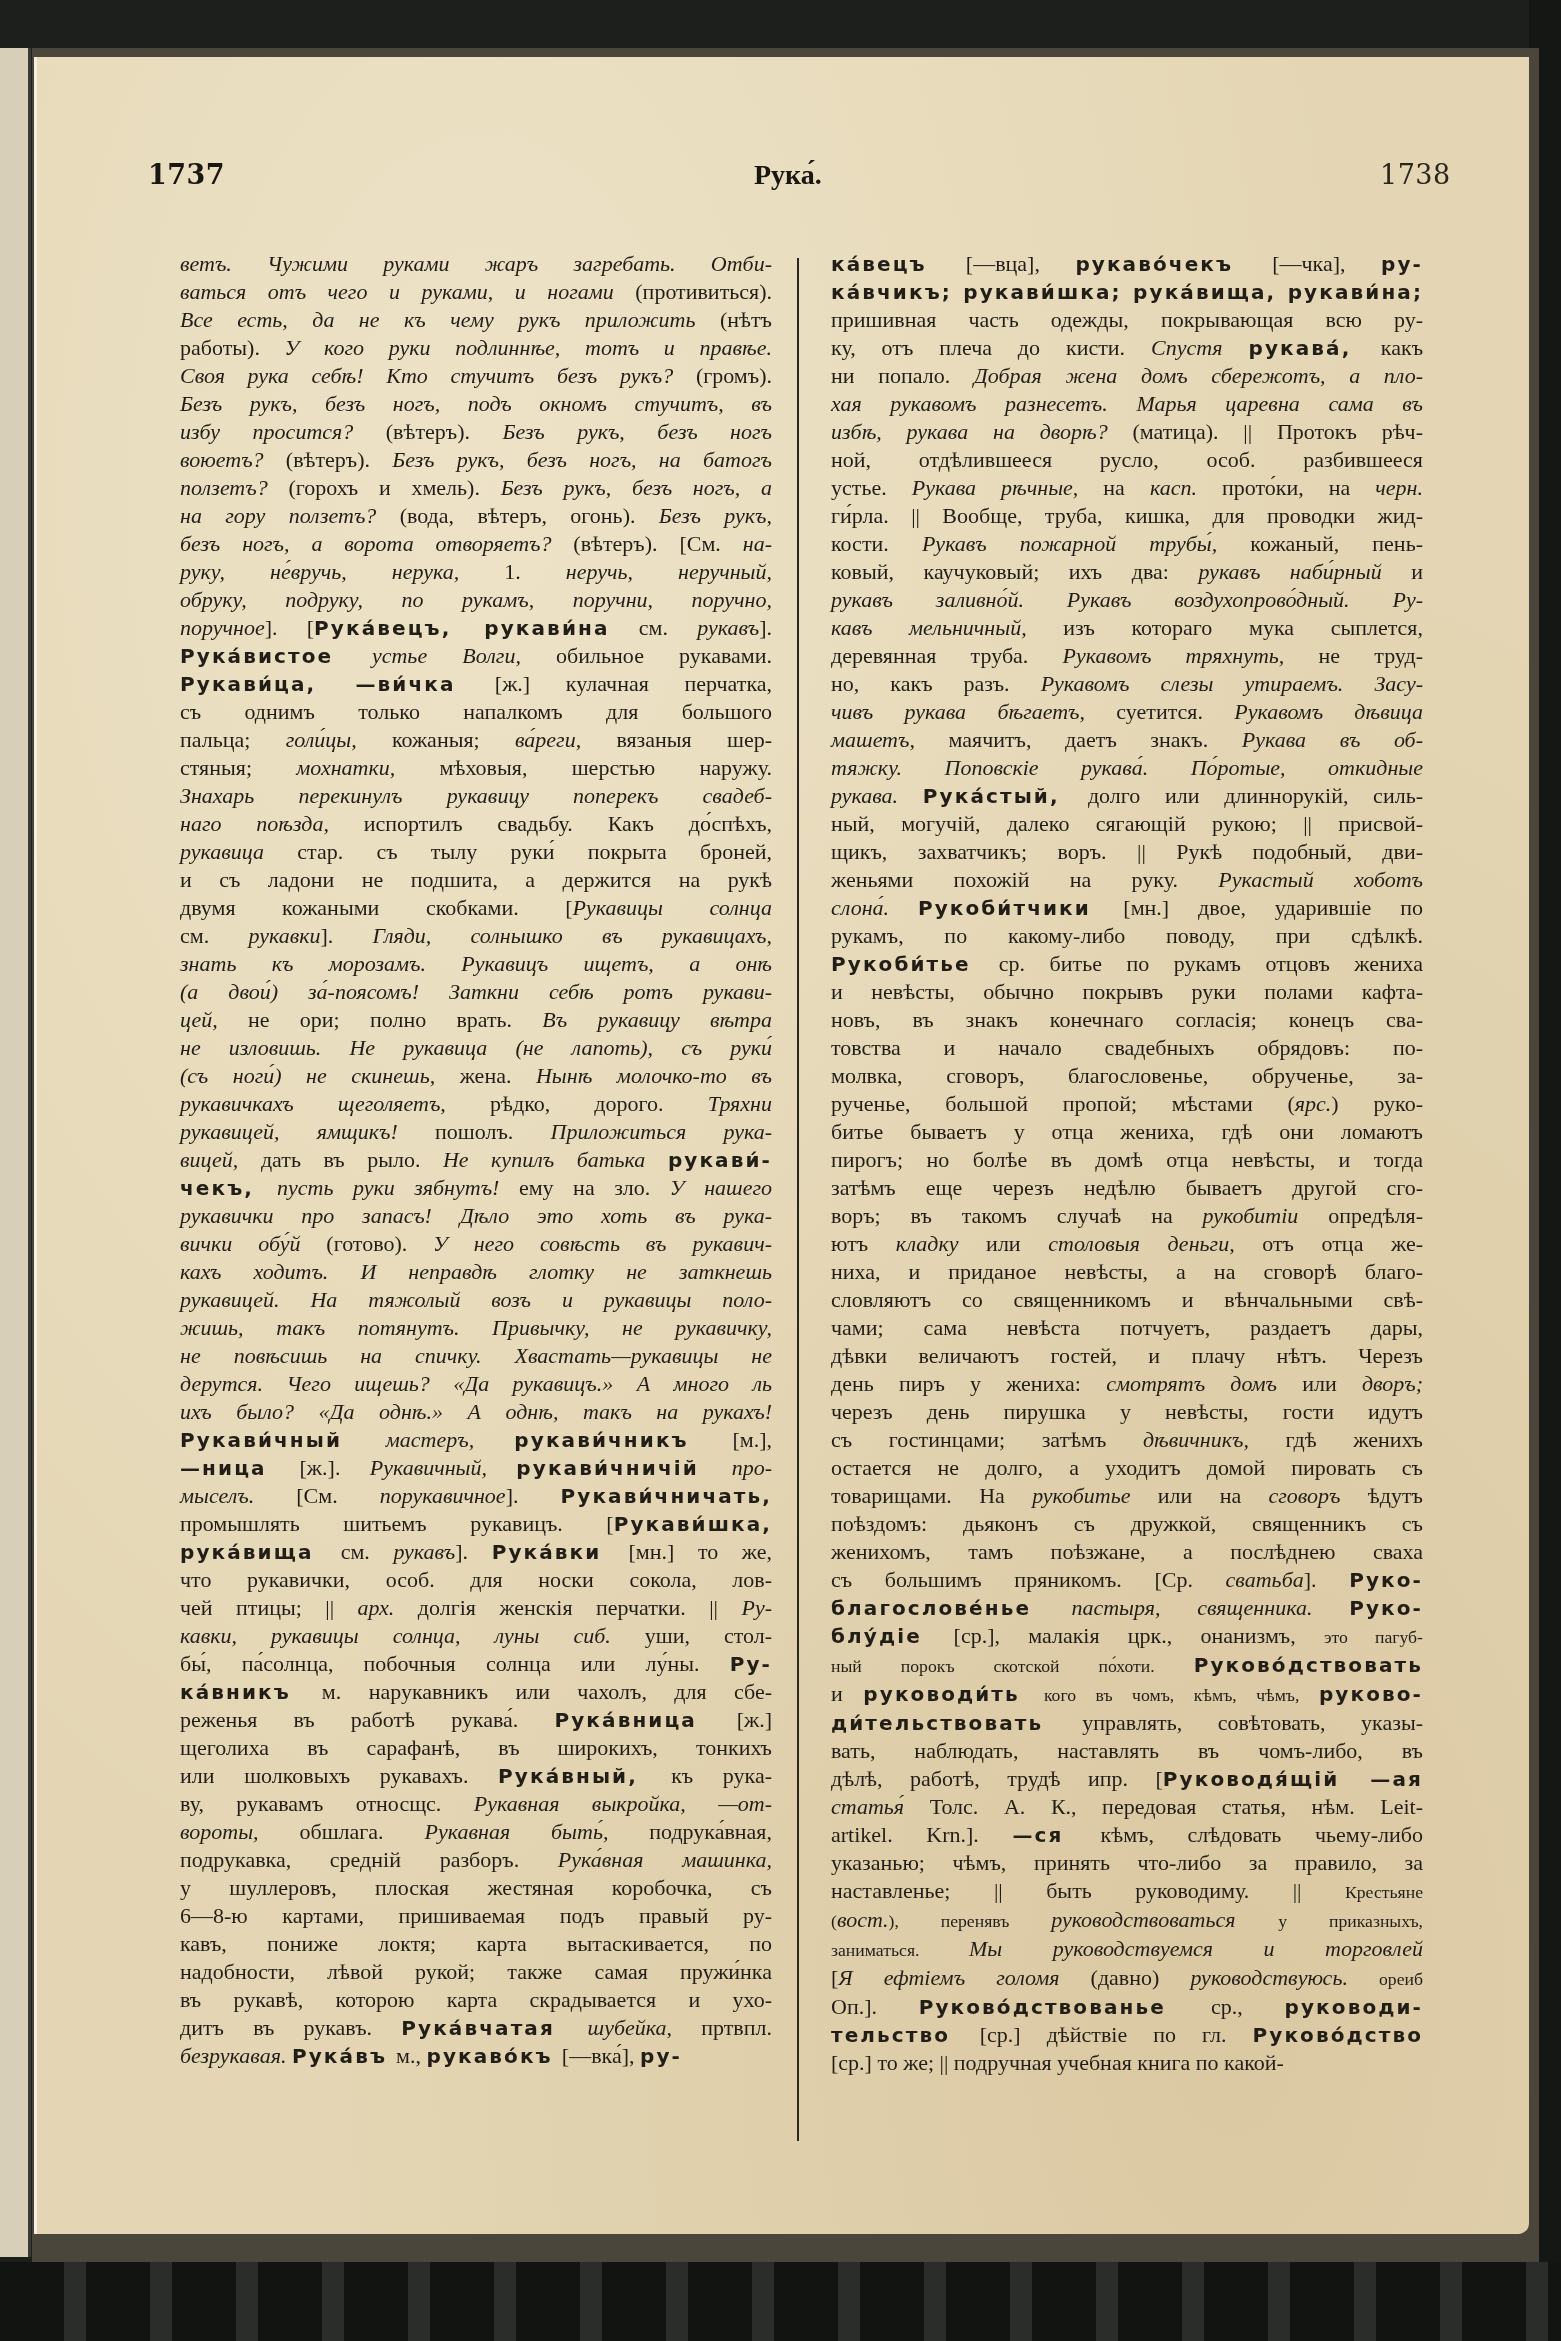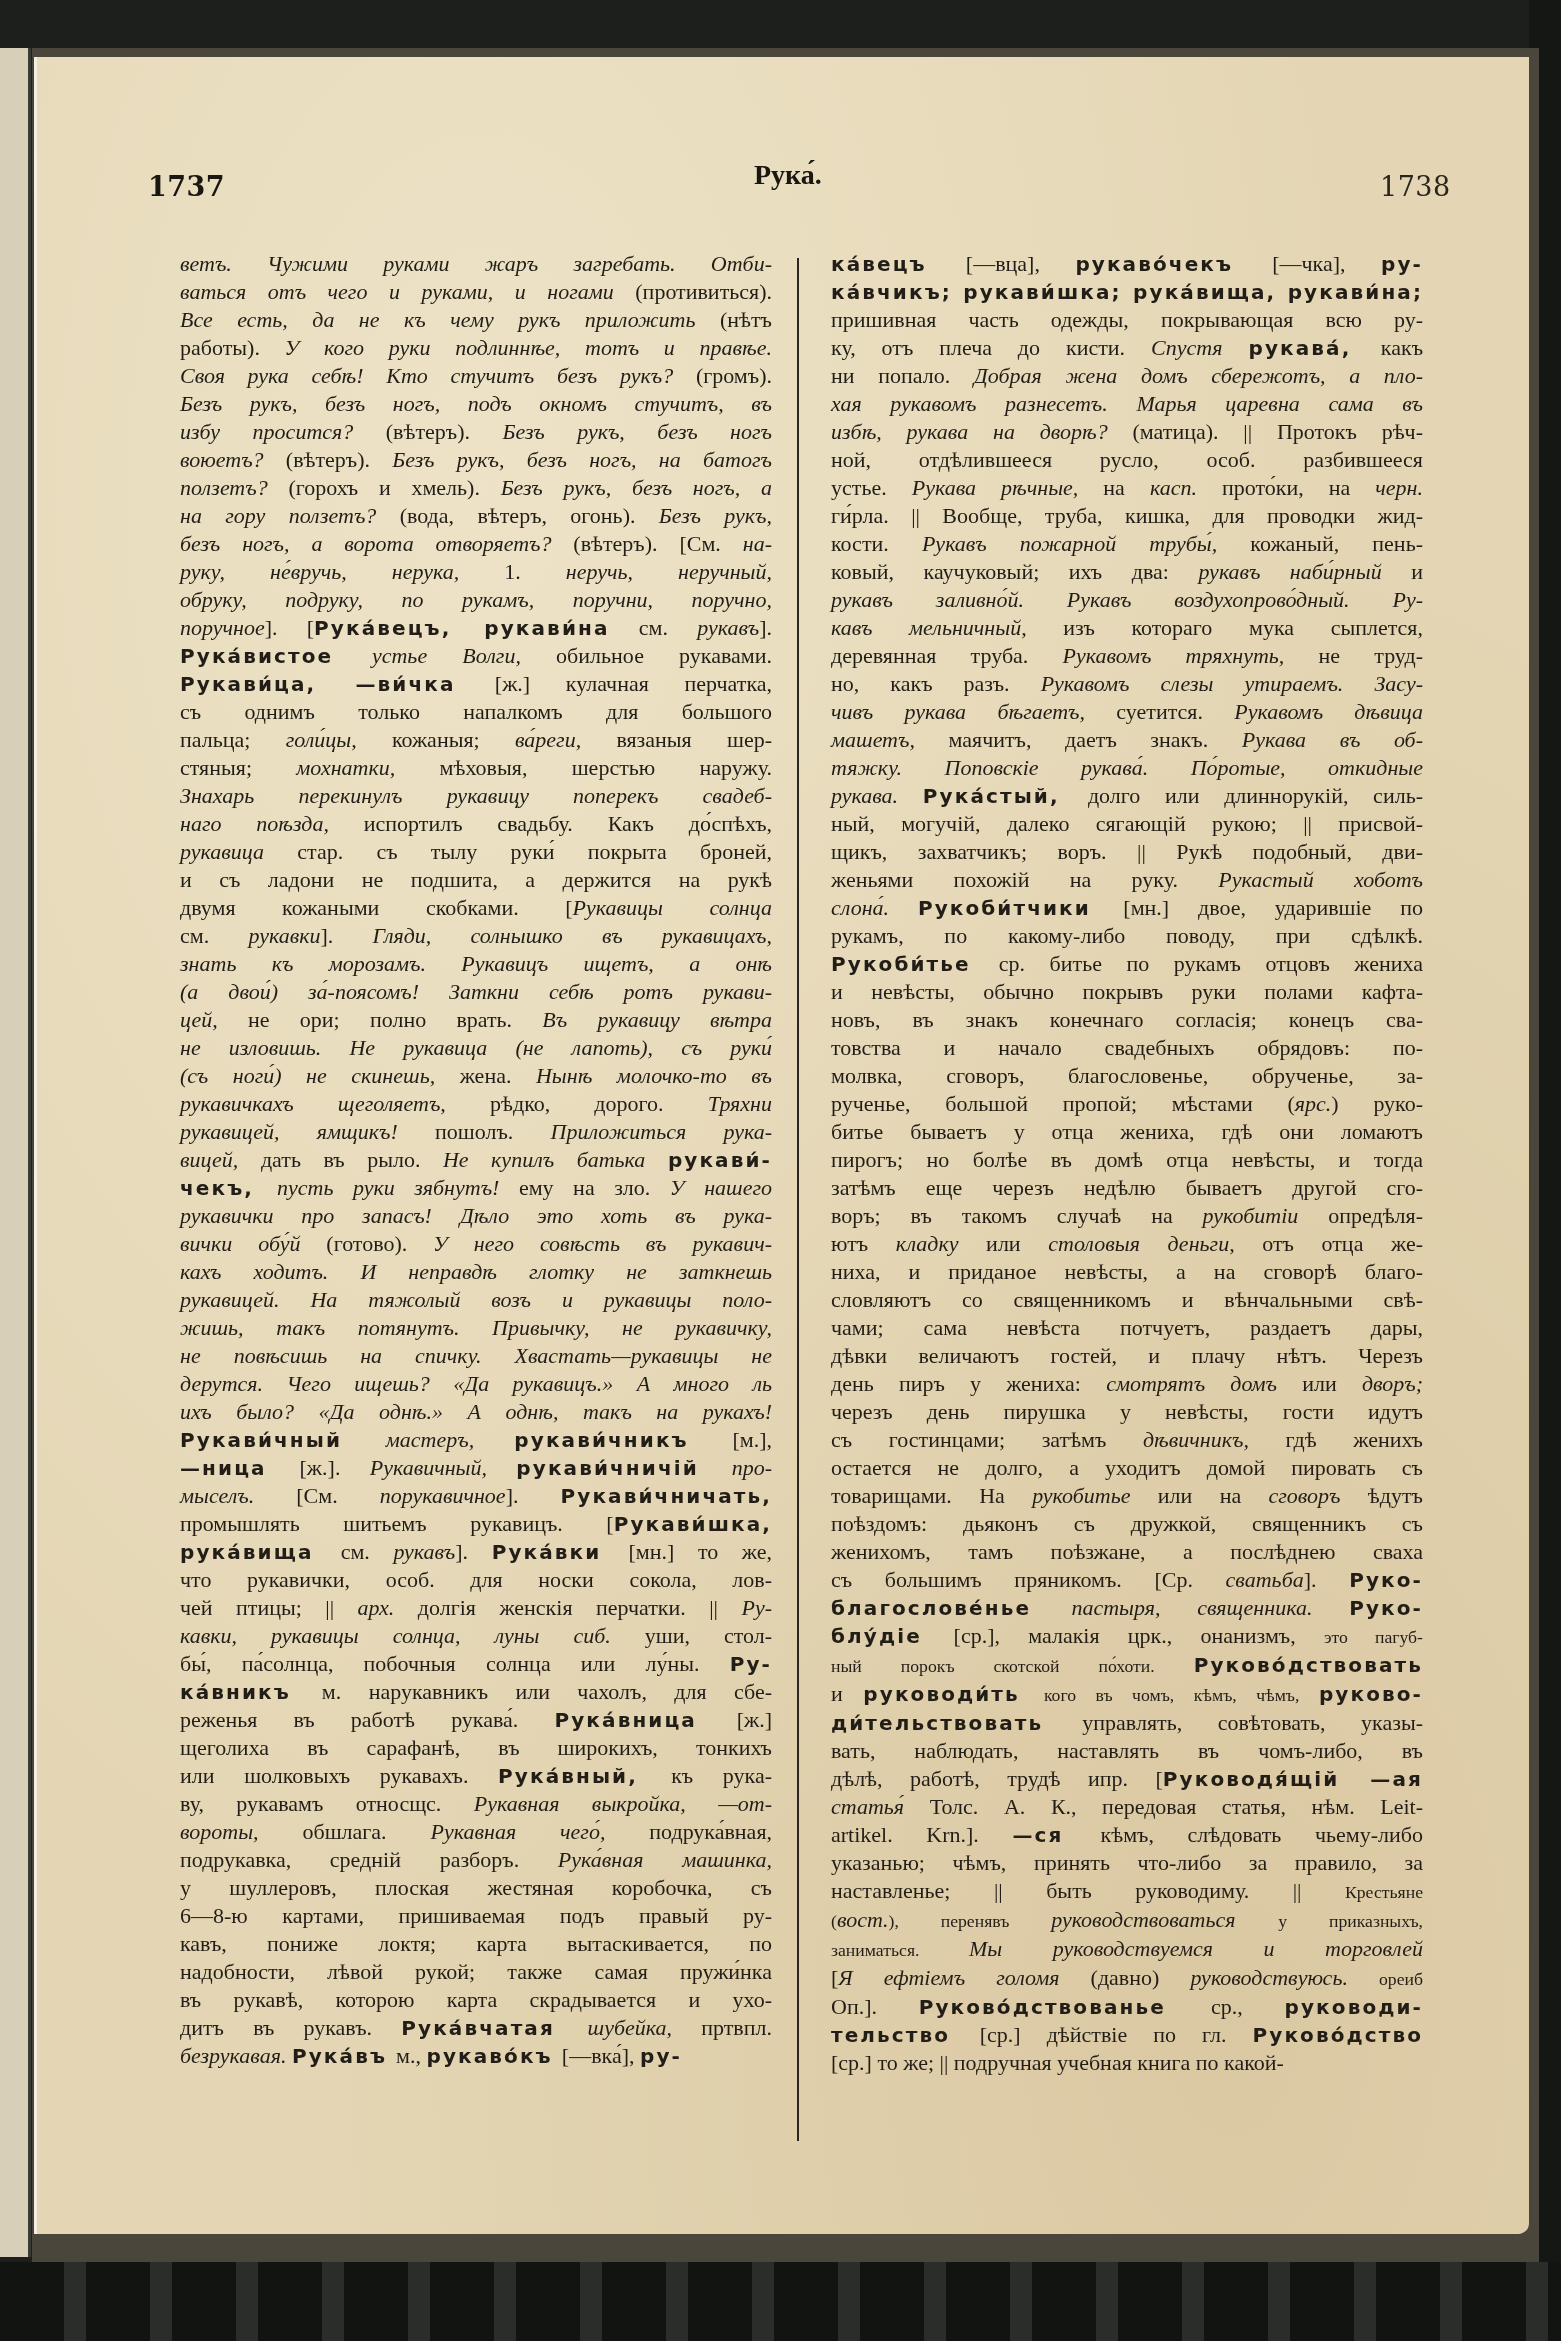--- a/index.html
+++ b/index.html
@@ -32,21 +32,21 @@
       radial-gradient(ellipse at 30% 20%, rgba(255,250,235,0.35), transparent 60%),
       radial-gradient(ellipse at 80% 90%, rgba(190,160,110,0.25), transparent 55%);
     border-bottom-right-radius: 10.7px;
     border-left: 3.2px solid #f4efe2;
   }
   .header {
     position: absolute; left: 0; top: 102px; width: 100%; height: 43px;
     color: #1a1712;
   }
   .page-num {
-    position: absolute; top: 12px; font-size: 27px; font-weight: bold;
+    position: absolute; top: 0; font-size: 27px; font-weight: bold;
     font-family: "DejaVu Serif", serif; letter-spacing: 0.5px;
   }
   .page-num.left { left: 111px; }
   .page-num.right { left: 1343px; font-weight: normal; color: #2a261e; text-align: center; }
   .running-head {
     position: absolute; top: 0; left: 717px; font-size: 28px; font-weight: bold;
     font-family: "Liberation Serif", serif;
   }
   .column {
     position: absolute; top: 193px; width: 592px;
@@ -132,21 +132,21 @@
       <span class="line"><span class="b">рука́вища </span><span class="r">см. </span><span class="i">рукавъ</span><span class="r">]. </span><span class="b">Рука́вки </span><span class="r">[мн.] то же,</span></span>
       <span class="line"><span class="r">что рукавички, особ. для носки сокола, лов-</span></span>
       <span class="line"><span class="r">чей птицы; || </span><span class="i">арх. </span><span class="r">долгія женскія перчатки. || </span><span class="i">Ру-</span></span>
       <span class="line"><span class="i">кавки, рукавицы солнца, луны сиб. </span><span class="r">уши, стол-</span></span>
       <span class="line"><span class="r">бы́, па́солнца, побочныя солнца или лу́ны. </span><span class="b">Ру-</span></span>
       <span class="line"><span class="b">ка́вникъ </span><span class="r">м. нарукавникъ или чахолъ, для сбе-</span></span>
       <span class="line"><span class="r">реженья въ работѣ рукава́. </span><span class="b">Рука́вница </span><span class="r">[ж.]</span></span>
       <span class="line"><span class="r">щеголиха въ сарафанѣ, въ широкихъ, тонкихъ</span></span>
       <span class="line"><span class="r">или шолковыхъ рукавахъ. </span><span class="b">Рука́вный, </span><span class="r">къ рука-</span></span>
       <span class="line"><span class="r">ву, рукавамъ относщс. </span><span class="i">Рукавная выкройка, —от-</span></span>
-      <span class="line"><span class="i">вороты, </span><span class="r">обшлага. </span><span class="i">Рукавная чего́, </span><span class="r">подрука́вная,</span></span>
+      <span class="line"><span class="i">вороты, </span><span class="r">обшлага. </span><span class="i">Рукавная быть́, </span><span class="r">подрука́вная,</span></span>
       <span class="line"><span class="r">подрукавка, средній разборъ. </span><span class="i">Рука́вная машинка,</span></span>
       <span class="line"><span class="r">у шуллеровъ, плоская жестяная коробочка, съ</span></span>
       <span class="line"><span class="r">6—8-ю картами, пришиваемая подъ правый ру-</span></span>
       <span class="line"><span class="r">кавъ, пониже локтя; карта вытаскивается, по</span></span>
       <span class="line"><span class="r">надобности, лѣвой рукой; также самая пружи́нка</span></span>
       <span class="line"><span class="r">въ рукавѣ, которою карта скрадывается и ухо-</span></span>
       <span class="line"><span class="r">дитъ въ рукавъ. </span><span class="b">Рука́вчатая </span><span class="i">шубейка, </span><span class="r">пртвпл.</span></span>
       <span class="line last"><span class="i">безрукавая. </span><span class="b">Рука́въ </span><span class="r">м., </span><span class="b">рукаво́къ </span><span class="r">[—вка́], </span><span class="b">ру-</span></span>
     </div>
   <div class="rule"></div>

